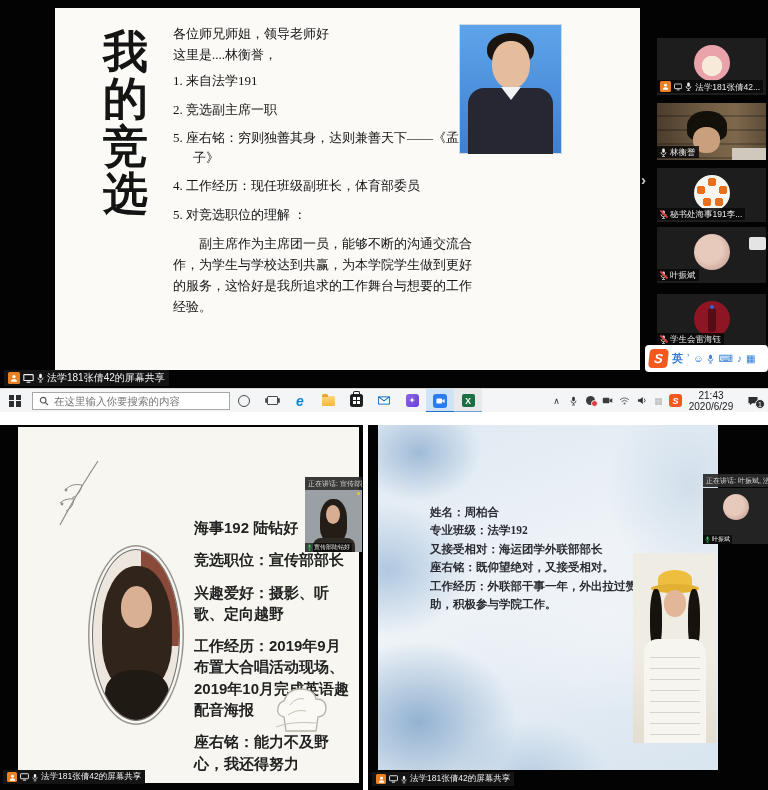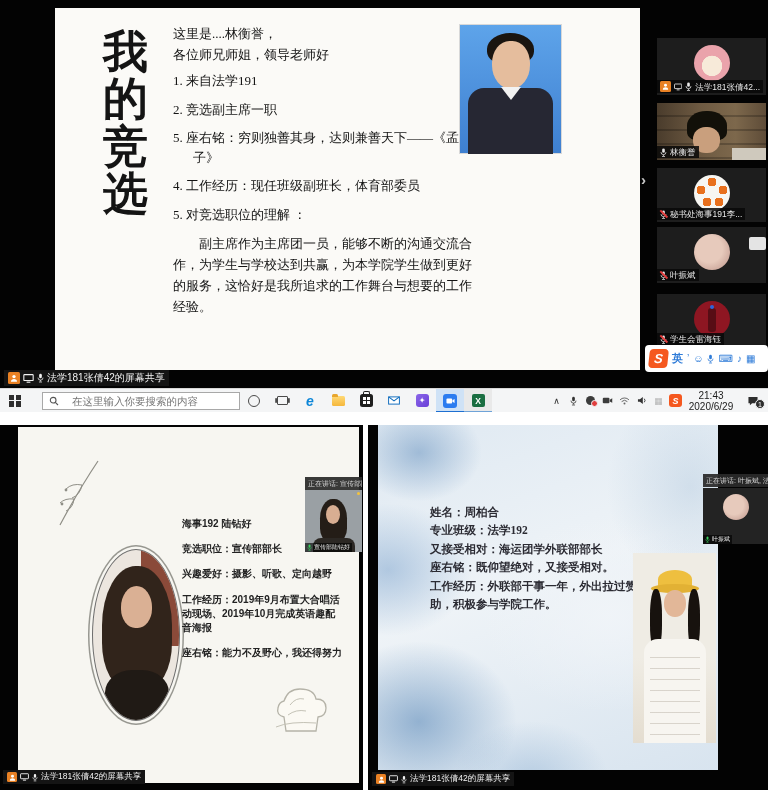--- a/index.html
+++ b/index.html
@@ -51,21 +51,21 @@
   .share-label { position:absolute; display:flex; align-items:center; gap:3px; background:#141414; color:#f2f2f2; padding:1px 4px; white-space:nowrap; z-index:6; }
   .share-label.big { left:4px; top:370px; height:16px; font-size:10px; }
   .share-label.small { height:14px; font-size:8.5px; }
 
   
   #taskbar { position:absolute; left:0; top:388px; width:768px; height:24px; background:#f4f5f6; border-top:1px solid #d7d7d7; display:flex; align-items:center; }
   .tb-btn { height:24px; display:flex; align-items:center; justify-content:center; position:relative; }
   .tb-start { width:30px; }
   .win-grid { width:12px; height:12px; display:grid; grid-template-columns:1fr 1fr; grid-template-rows:1fr 1fr; gap:1.5px; }
   .win-grid i { background:#2f2f2f; }
-  .tb-search { width:198px; height:18px; background:#fff; border:1px solid #a8a8a8; display:flex; align-items:center; gap:13px; padding:0 6px; margin-left:12px; }
+  .tb-search { width:198px; height:18px; background:#fff; border:1px solid #a8a8a8; display:flex; align-items:center; gap:5px; padding:0 6px; margin-left:2px; }
   .tb-search input { border:none; outline:none; font-size:10.5px; color:#555; width:100%; background:transparent; font-family:inherit; }
   .tb-ico { width:28px; }
   .cortana { width:12px; height:12px; border:1.6px solid #4a4a4a; border-radius:50%; }
   .tview { width:11px; height:9px; border:1.3px solid #4a4a4a; border-radius:1px; box-shadow:-4px 0 0 -2.2px #4a4a4a, 4px 0 0 -2.2px #4a4a4a; }
   .edge { color:#0c86d8; font-weight:bold; font-style:italic; font-size:14px; line-height:14px; }
   .folder { width:13px; height:10px; background:linear-gradient(180deg,#ffd975,#f5b73c); border-radius:1.5px; position:relative; }
   .folder::before { content:""; position:absolute; left:0; top:-2px; width:6px; height:3px; background:#e8a62d; border-radius:1.5px 1.5px 0 0; }
   .store { width:13px; height:13px; background:#1f1f1f; border-radius:2.5px; position:relative; display:flex; align-items:center; justify-content:center; }
   .store::before { content:""; position:absolute; top:-3px; width:5px; height:3px; border:1px solid #1f1f1f; border-bottom:none; border-radius:2px 2px 0 0; }
   .store .win-grid { width:7px; height:7px; gap:1px; } .store .win-grid i { background:#fff; }
@@ -88,21 +88,21 @@
 
   
   #left-panel { left:0; top:425px; width:363px; height:365px; }
   .slide-left { position:absolute; left:18px; top:2px; width:341px; height:356px; background:#f7f6f1; }
   .branch { position:absolute; left:34px; top:32px; }
   .oval { position:absolute; left:74px; top:122px; width:88px; height:172px; border-radius:50%; border:1.5px solid #6e6e6e; box-shadow:0 0 0 2.5px #f7f6f1, 0 0 0 4px #979790; overflow:hidden; background:#ece6df; }
   .ov-door { position:absolute; right:-8px; top:0; width:46px; height:96px; background:#8a4a39; }
   .ov-hair { position:absolute; left:9px; top:16px; width:70px; height:124px; background:#31241b; border-radius:48% 48% 38% 38%; }
   .ov-face { position:absolute; left:28px; top:36px; width:31px; height:42px; background:#dab094; border-radius:50% 50% 46% 46%; }
   .ov-body { position:absolute; left:12px; top:120px; width:64px; height:54px; background:#201a15; border-radius:42% 42% 0 0; }
-  .ltext { position:absolute; left:164px; top:90px; width:160px; font-size:10px; font-weight:bold; color:#222; line-height:1.42; }
+  .ltext { position:absolute; left:176px; top:90px; width:160px; font-size:15px; font-weight:bold; color:#222; line-height:1.42; }
   .ltext > div { margin-bottom:11px; }
   .bread { position:absolute; left:246px; top:256px; }
   .speak-banner { position:absolute; background:rgba(42,42,42,.93); color:#d8d8d8; font-size:7px; line-height:13px; padding:0 3px; white-space:nowrap; overflow:hidden; z-index:7; }
   .mini-video { position:absolute; overflow:hidden; z-index:7; background:#9aa0a4; }
   .mv-dot { position:absolute; right:2px; top:2px; width:3px; height:3px; background:#f5c33b; border-radius:50%; z-index:3; }
   .mvw-hair { position:absolute; left:15px; top:9px; width:27px; height:42px; background:#241d17; border-radius:46% 46% 30% 30%; }
   .mvw-face { position:absolute; left:21px; top:15px; width:14px; height:19px; background:#d8ae92; border-radius:50%; }
   .mvw-body { position:absolute; left:8px; bottom:0; width:42px; height:14px; background:#2c2824; border-radius:8px 8px 0 0; }
   .mv-label { position:absolute; left:0; bottom:0; display:flex; align-items:center; gap:2px; background:rgba(0,0,0,.62); color:#eee; font-size:6px; line-height:9px; padding:0 2px; white-space:nowrap; z-index:3; }
 
@@ -173,22 +173,22 @@
       <path d="M0.5 0.5 L5 3.8 L9.5 0.5" stroke="#0f6cbd" fill="none" stroke-width="0.9"></path>
     </symbol>
   </defs>
 </svg>
 
 <div class="panel" id="top-panel">
 
   <div class="slide-top">
     <div class="vtitle">我的竞选</div>
     <div class="tcontent">
+      <div class="greet">各位师兄师姐，领导老师好</div>
       <div class="greet">这里是....林衡誉，</div>
-      <div class="greet">各位师兄师姐，领导老师好</div>
       <ul class="slist">
         <li>1.  来自法学191</li>
         <li>2.  竞选副主席一职</li>
         <li>5.  座右铭：穷则独善其身，达则兼善天下——《孟子》</li>
         <li>4.  工作经历：现任班级副班长，体育部委员</li>
         <li>5.  对竞选职位的理解 ：</li>
       </ul>
       <div class="spara">副主席作为主席团一员，能够不断的沟通交流合作，为学生与学校达到共赢，为本学院学生做到更好的服务，这恰好是我所追求的工作舞台与想要的工作经验。</div>
     </div>
     <div class="photo-man">

